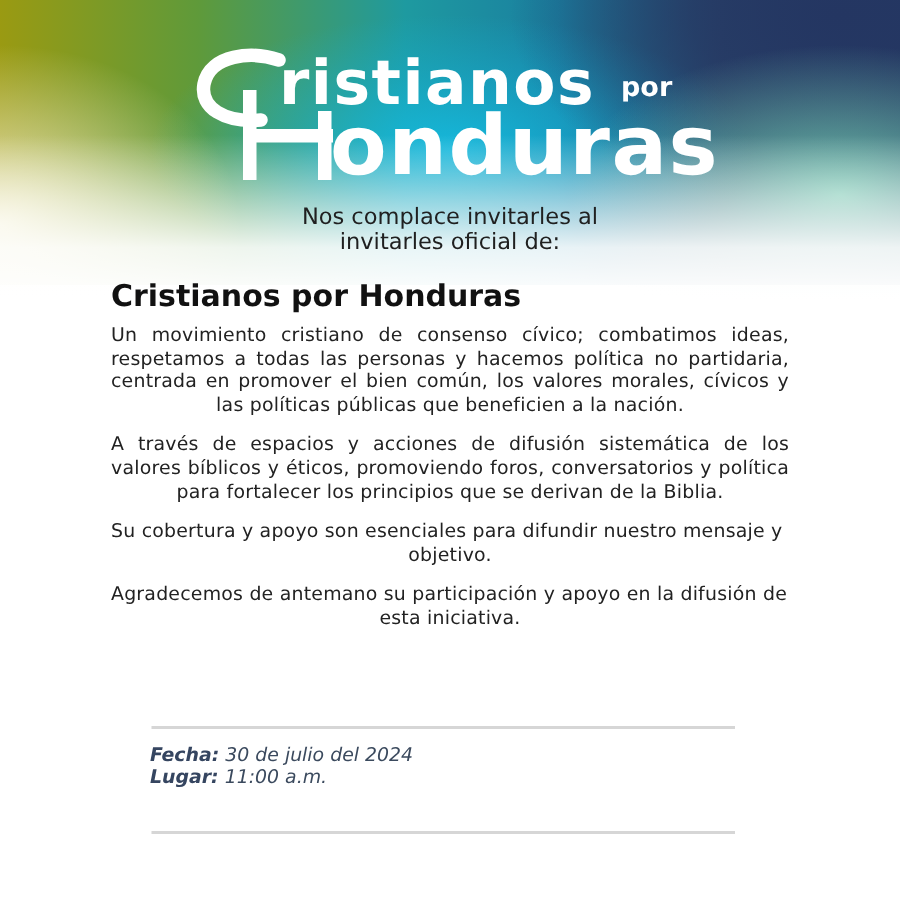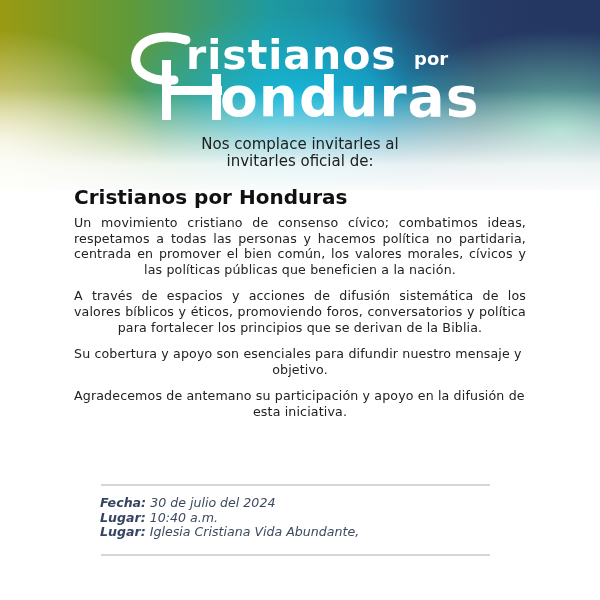--- a/index.html
+++ b/index.html
@@ -126,21 +126,17 @@
 
 <div class="rule" style="top:484px;"></div>
 
 <div class="details">
   <div>
     <span class="lbl">Fecha:</span>
     <span>30 de julio del 2024</span>
   </div>
   <div>
     <span class="lbl">Lugar:</span>
-    <span>10:40 a.m.</span>
-  </div>
-  <div>
-    <span class="lbl">Lugar:</span>
-    <span>Iglesia Cristiana Vida Abundante,</span>
+    <span>11:00 a.m.</span>
   </div>
 </div>
 
 <div class="rule" style="top:554px;"></div>
 
 </body></html>

